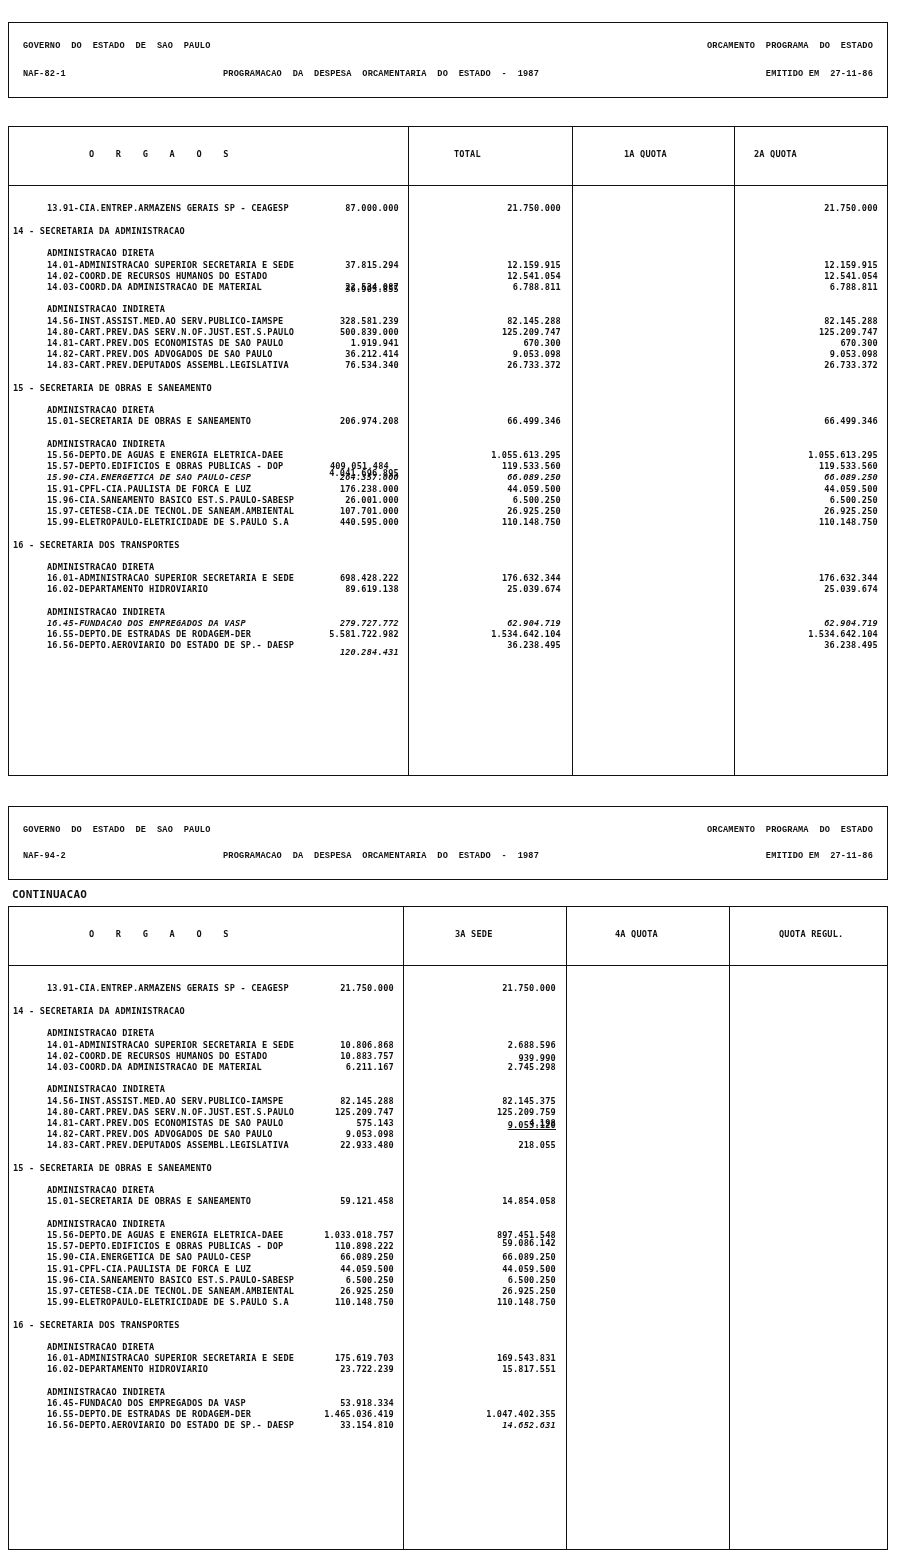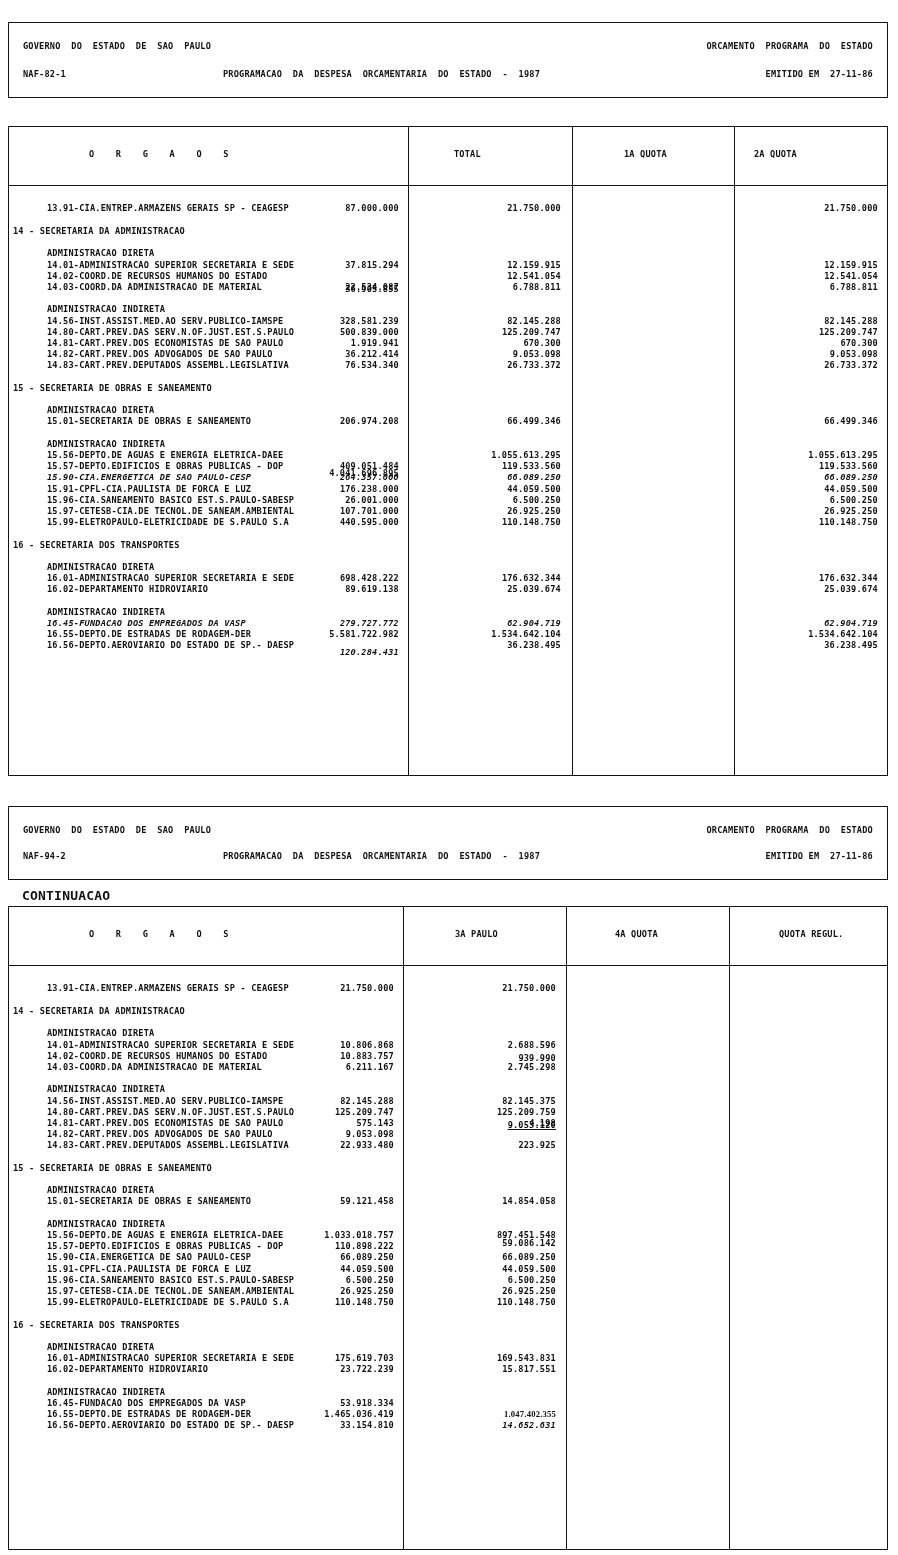--- a/index.html
+++ b/index.html
@@ -6,22 +6,22 @@
   body {
     width: 898px; height: 1555px; position: relative; overflow: hidden;
     font-family: "DejaVu Sans Mono", "Liberation Mono", monospace;
     font-weight: bold; color: #111111; font-size: 8.6px; letter-spacing: 0.2px;
   }
   .hdr-box {
     position: absolute; left: 8px; width: 880px; border: 1.5px solid #111;
     box-sizing: border-box;
   }
   .hdr-line { position: absolute; left: 14px; right: 14px; height: 12px; }
-  .hdr-line span { position: absolute; white-space: pre; }
-  .cont-label { position: absolute; left: 22px; font-size: 13px; }
+  .hdr-line span { position: absolute; white-space: pre; font-family: Liberation Mono, monospace; }
+  .cont-label { position: absolute; left: 12px; font-size: 11px; }
   .tbl {
     position: absolute; left: 8px; width: 880px; border: 1.5px solid #111;
     box-sizing: border-box;
   }
   .col-hdr-row { position: absolute; left: 0; right: 0; top: 0; height: 58px; border-bottom: 1.5px solid #111; }
   .vline { position: absolute; top: 0; bottom: 0; width: 0; border-left: 1.5px solid #111; }
   .col-hdr { position: absolute; top: 22px; white-space: pre; }
   .row { position: absolute; height: 11px; line-height: 11px; white-space: pre; }
   .num { position: absolute; text-align: right; height: 11px; line-height: 11px; }
   .ital { font-style: italic; }
@@ -96,21 +96,21 @@
       <div class="row" style="top: 289.4px; left: 38px;">15.01-SECRETARIA DE OBRAS E SANEAMENTO</div>
       <div class="num" style="top: 289.4px; left: 250px; width: 140px;">206.974.208</div>
       <div class="num" style="top: 289.4px; left: 412px; width: 140px;">66.499.346</div>
       <div class="num" style="top: 289.4px; left: 729px; width: 140px;">66.499.346</div>
       <div class="row" style="top: 312.1px; left: 38px;">ADMINISTRACAO INDIRETA</div>
       <div class="row" style="top: 323.2px; left: 38px;">15.56-DEPTO.DE AGUAS E ENERGIA ELETRICA-DAEE</div>
       <div class="num" style="top: 341px; left: 250px; width: 140px;">4.041.696.895</div>
       <div class="num" style="top: 323.2px; left: 412px; width: 140px;">1.055.613.295</div>
       <div class="num" style="top: 323.2px; left: 729px; width: 140px;">1.055.613.295</div>
       <div class="row" style="top: 334.3px; left: 38px;">15.57-DEPTO.EDIFICIOS E OBRAS PUBLICAS - DOP</div>
-      <div class="num" style="top: 334.3px; left: 250px; width: 140px;">409.051.484</div>
+      <div class="num" style="top: 334.3px; left: 240px; width: 140px;">409.051.484</div>
       <div class="num" style="top: 334.3px; left: 412px; width: 140px;">119.533.560</div>
       <div class="num" style="top: 334.3px; left: 729px; width: 140px;">119.533.560</div>
       <div class="row ital" style="top: 345.4px; left: 38px;">15.90-CIA.ENERGETICA DE SAO PAULO-CESP</div>
       <div class="num ital" style="top: 345.4px; left: 250px; width: 140px;">264.357.000</div>
       <div class="num ital" style="top: 345.4px; left: 412px; width: 140px;">66.089.250</div>
       <div class="num ital" style="top: 345.4px; left: 729px; width: 140px;">66.089.250</div>
       <div class="row" style="top: 356.5px; left: 38px;">15.91-CPFL-CIA.PAULISTA DE FORCA E LUZ</div>
       <div class="num" style="top: 356.5px; left: 250px; width: 140px;">176.238.000</div>
       <div class="num" style="top: 356.5px; left: 412px; width: 140px;">44.059.500</div>
       <div class="num" style="top: 356.5px; left: 729px; width: 140px;">44.059.500</div>
@@ -161,21 +161,21 @@
     <span style="left:0;">NAF-94-2</span>
     <span style="left:200px;">PROGRAMACAO  DA  DESPESA  ORCAMENTARIA  DO  ESTADO  -  1987</span>
     <span style="right:0;">EMITIDO EM  27-11-86</span>
   </div>
 </div>
 <span class="cont-label" style="top:888px;">CONTINUACAO</span>
 
 <div class="tbl" id="tbl2" style="top:906px;height:644px;">
   <div class="col-hdr-row" style="height:58px;">
     <span class="col-hdr" style="left:80px;">O    R    G    A    O    S</span>
-    <span class="col-hdr" style="left:446px;">3A PAULO</span>
+    <span class="col-hdr" style="left:446px;">3A SEDE</span>
     <span class="col-hdr" style="left:606px;">4A QUOTA</span>
     <span class="col-hdr" style="left:770px;">QUOTA REGUL.</span>
   </div>
   <div class="vline" style="left:394px;"></div>
   <div class="vline" style="left:557px;"></div>
   <div class="vline" style="left:720px;"></div>
   <div class="rows-container">
       <div class="row" style="top: 76px; left: 38px;">13.91-CIA.ENTREP.ARMAZENS GERAIS SP - CEAGESP</div>
       <div class="num" style="top: 76px; left: 245px; width: 140px;">21.750.000</div>
       <div class="num" style="top: 76px; left: 407px; width: 140px;">21.750.000</div>
@@ -198,21 +198,21 @@
       <div class="num" style="top: 199.6px; left: 245px; width: 140px;">125.209.747</div>
       <div class="num" style="top: 199.6px; left: 407px; width: 140px;">125.209.759</div>
       <div class="row" style="top: 210.7px; left: 38px;">14.81-CART.PREV.DOS ECONOMISTAS DE SAO PAULO</div>
       <div class="num" style="top: 210.7px; left: 245px; width: 140px;">575.143</div>
       <div class="num" style="top: 210.7px; left: 407px; width: 140px;">4.198</div>
       <div class="row" style="top: 221.8px; left: 38px;">14.82-CART.PREV.DOS ADVOGADOS DE SAO PAULO</div>
       <div class="num" style="top: 221.8px; left: 245px; width: 140px;">9.053.098</div>
       <div class="num" style="top: 213px; left: 407px; width: 140px; text-decoration: underline;">9.053.120</div>
       <div class="row" style="top: 232.9px; left: 38px;">14.83-CART.PREV.DEPUTADOS ASSEMBL.LEGISLATIVA</div>
       <div class="num" style="top: 232.9px; left: 245px; width: 140px;">22.933.480</div>
-      <div class="num" style="top: 232.9px; left: 407px; width: 140px;">223.925</div>
+      <div class="num" style="top: 232.9px; left: 407px; width: 140px;">218.055</div>
       <div class="row" style="top: 255.6px; left: 4px;">15 - SECRETARIA DE OBRAS E SANEAMENTO</div>
       <div class="row" style="top: 278.3px; left: 38px;">ADMINISTRACAO DIRETA</div>
       <div class="row" style="top: 289.4px; left: 38px;">15.01-SECRETARIA DE OBRAS E SANEAMENTO</div>
       <div class="num" style="top: 289.4px; left: 245px; width: 140px;">59.121.458</div>
       <div class="num" style="top: 289.4px; left: 407px; width: 140px;">14.854.058</div>
       <div class="row" style="top: 312.1px; left: 38px;">ADMINISTRACAO INDIRETA</div>
       <div class="row" style="top: 323.2px; left: 38px;">15.56-DEPTO.DE AGUAS E ENERGIA ELETRICA-DAEE</div>
       <div class="num" style="top: 323.2px; left: 245px; width: 140px;">1.033.018.757</div>
       <div class="num" style="top: 323.2px; left: 407px; width: 140px;">897.451.548</div>
       <div class="row" style="top: 334.3px; left: 38px;">15.57-DEPTO.EDIFICIOS E OBRAS PUBLICAS - DOP</div>
@@ -239,18 +239,18 @@
       <div class="num" style="top: 446.3px; left: 245px; width: 140px;">175.619.703</div>
       <div class="num" style="top: 446.3px; left: 407px; width: 140px;">169.543.831</div>
       <div class="row" style="top: 457.4px; left: 38px;">16.02-DEPARTAMENTO HIDROVIARIO</div>
       <div class="num" style="top: 457.4px; left: 245px; width: 140px;">23.722.239</div>
       <div class="num" style="top: 457.4px; left: 407px; width: 140px;">15.817.551</div>
       <div class="row" style="top: 480.1px; left: 38px;">ADMINISTRACAO INDIRETA</div>
       <div class="row" style="top: 491.2px; left: 38px;">16.45-FUNDACAO DOS EMPREGADOS DA VASP</div>
       <div class="num" style="top: 491.2px; left: 245px; width: 140px;">53.918.334</div>
       <div class="row" style="top: 502.3px; left: 38px;">16.55-DEPTO.DE ESTRADAS DE RODAGEM-DER</div>
       <div class="num" style="top: 502.3px; left: 245px; width: 140px;">1.465.036.419</div>
-      <div class="num" style="top: 502.3px; left: 407px; width: 140px; font-family: Liberation Serif, serif;">1.047.402.355</div>
+      <div class="num" style="top: 502.3px; left: 407px; width: 140px;">1.047.402.355</div>
       <div class="row" style="top: 513.4px; left: 38px;">16.56-DEPTO.AEROVIARIO DO ESTADO DE SP.- DAESP</div>
       <div class="num" style="top: 513.4px; left: 245px; width: 140px;">33.154.810</div>
       <div class="num" style="top: 513.4px; left: 407px; width: 140px; font-style: italic;">14.652.631</div>
     </div>
 </div>
 
 </body></html>

